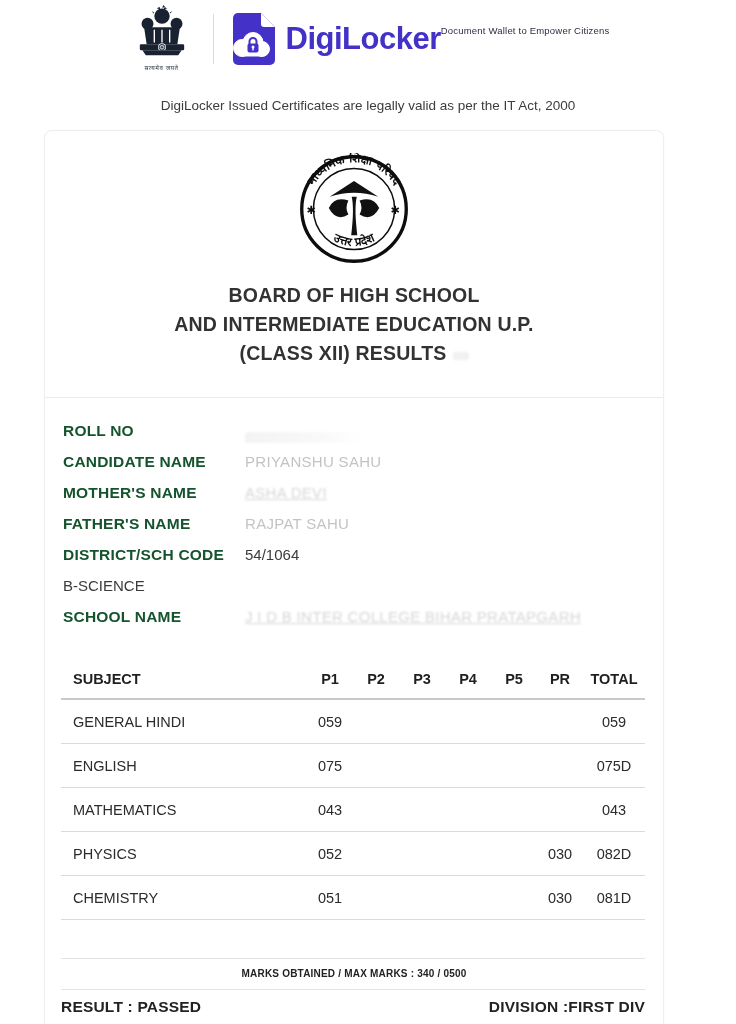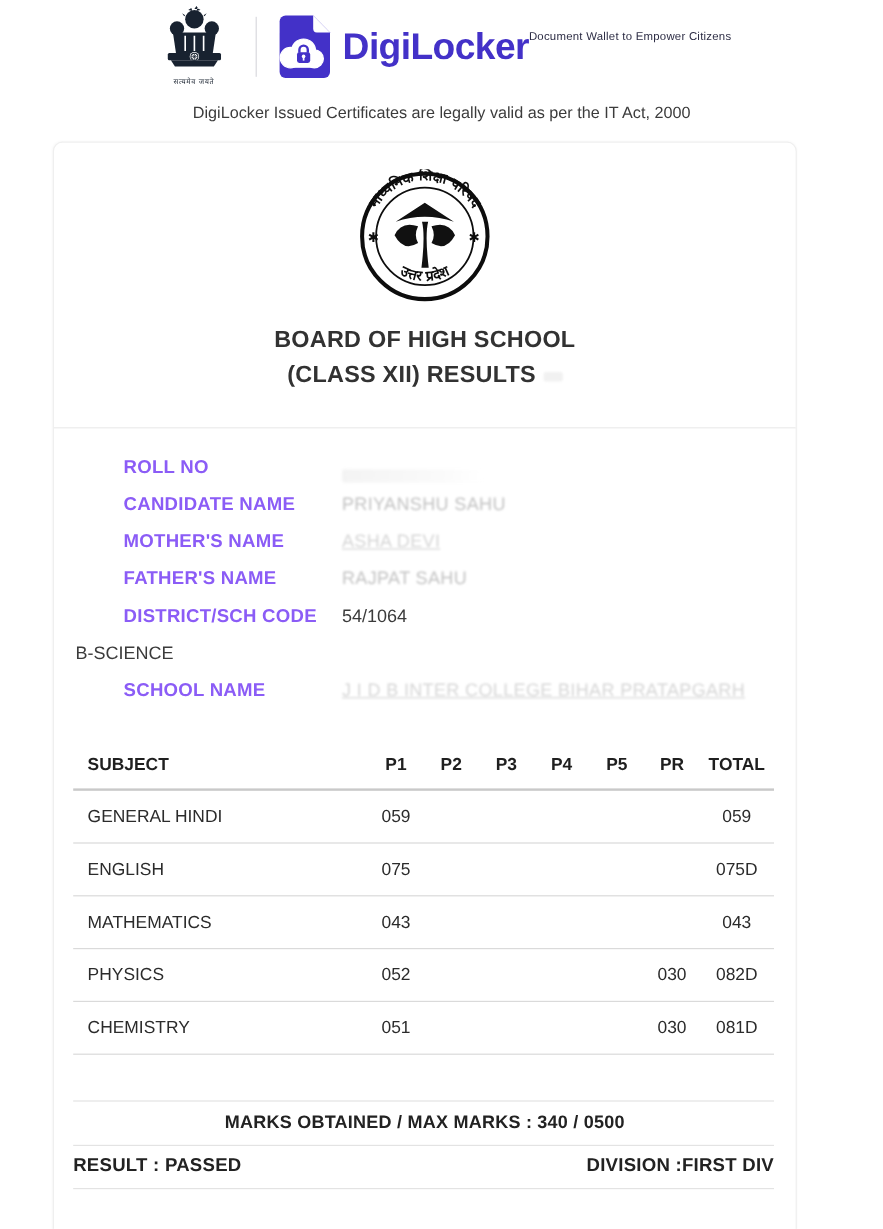--- a/index.html
+++ b/index.html
@@ -12,62 +12,62 @@
   .emblem-block { text-align:center; width:70px; }
   .emblem-block svg { display:block; margin:0 auto; }
   .emblem-caption { font-size:6px; color:#1a2330; letter-spacing:.5px; margin-top:1px;
     font-family:"DejaVu Sans", sans-serif; }
   .header-divider { width:1px; height:50px; background:#d9d9de; }
   .brand-block { display:flex; align-items:center; gap:10px; }
   .brand-text { display:flex; flex-direction:row; }
   .brand-name { font-size:31px; font-weight:bold; color:var(--brand); letter-spacing:-0.5px; line-height:32px; }
   .brand-tagline { font-size:9.5px; color:#2c2c44; margin-top:2px; letter-spacing:.2px; }
 
-  .validity-note { text-align:center; font-size:13.5px; color:#3c3c3c; margin-top:14px; }
+  .validity-note { text-align:center; font-size:13.5px; color:#3c3c3c; margin-top:26px; }
 
   
   .cert-card { margin:17px 72px 0 44px; border:1px solid #efefef; border-radius:8px;
     background:#fff; height:920px; box-shadow:0 0 2px rgba(0,0,0,.03); }
 
   .seal-wrap { display:flex; justify-content:center; padding-top:22px; }
   .seal-wrap svg { display:block; }
   .seal-arc-text { font-size:12.5px; font-weight:bold; font-family:"DejaVu Sans", sans-serif; fill:#0d0d0d; }
   .seal-star { font-size:12px; fill:#0d0d0d; }
 
   .cert-title { text-align:center; margin-top:16px; font-size:19.5px; font-weight:bold;
     color:#323232; line-height:29px; letter-spacing:.2px; }
   .year-smudge { display:inline-block; width:16px; height:8px; margin-left:6px;
     background:#f1f1f1; filter:blur(1px); border-radius:2px; }
 
   .hr { border-top:1px solid #ebebeb; margin-top:29px; }
 
   
   .details { padding:24px 16px 0 18px; }
   .detail-row { display:flex; align-items:baseline; height:31px; }
-  .detail-label { width:182px; font-weight:bold; font-size:15.5px; color:#8b5cf6; letter-spacing:.2px;margin-left:40px; }
+  .detail-label { width:182px; font-weight:bold; font-size:15.5px; color:#14532d; letter-spacing:.2px; }
   .detail-value { font-size:15px; color:#3b3b3b; }
   .detail-value.faded { color:#c3c3c3; filter:blur(0.7px); letter-spacing:.3px; }
   .detail-value.faded-light { color:#d6d6d6; filter:blur(0.9px); letter-spacing:.3px;text-decoration:underline; }
   .detail-value.smudge-bar { display:inline-block; width:118px; height:11px; align-self:center;
     background:linear-gradient(90deg,#f3f3f3,#fafafa 70%,#ffffff); filter:blur(1.2px); border-radius:2px; }
 
   
   .marks-table { margin:20px 18px 0 16px; }
   .trow { display:flex; align-items:center; }
   .thead { font-weight:bold; font-size:14.5px; color:#1f1f1f; padding:12px 0 11px;
     border-bottom:2px solid #c9c9c9; }
   .tbody-row { font-size:14.5px; color:#2b2b2b; height:44px; border-bottom:1px solid #dadada; }
   .c-sub { flex:1 1 auto; padding-left:12px; }
   .c-num { width:46px; text-align:center; flex:0 0 auto; }
   .c-total { width:62px; text-align:center; flex:0 0 auto; }
 
   
   .summary { margin-top:38px; }
   .s-hr { border-top:1px solid #e3e3e3; margin:0 18px 0 16px; }
-  .marks-line { text-align:center; font-weight:bold; font-size:15px; color:#222;
+  .marks-line { text-align:center; font-weight:bold; font-size:10px; color:#222;
     padding:9px 0 10px; letter-spacing:.2px; }
   .result-row { display:flex; justify-content:space-between; padding:8px 18px 9px 16px;
     font-weight:bold; font-size:15.5px; color:#222; letter-spacing:.2px; }
 </style>
 </head>
 <body>
 
 <div class="top-header">
   <div class="emblem-block">
     <svg width="52" height="58" viewBox="0 0 60 68">
@@ -132,20 +132,21 @@
         <path d="M60 30 L34 47 Q60 38 86 47 Z"></path>
         <path d="M57.5 47 q3 12 -0.5 41 h6.5 q-3.5 -29 -0.5 -41 z"></path>
         <path d="M54 51 q-15 -5 -21 8 q8 15 21 7 q-4 -7 0 -15 z"></path>
         <path d="M66 51 q15 -5 21 8 q-8 15 -21 7 q4 -7 0 -15 z"></path>
       </g>
     </svg>
   </div>
 
   <div class="cert-title">
     <div>BOARD OF HIGH SCHOOL</div>
+    <div>AND INTERMEDIATE EDUCATION U.P.</div>
     <div><span>(CLASS XII) RESULTS</span><span class="year-smudge"></span></div>
   </div>
 
   <div class="hr"></div>
 
   <div class="details">
     <div class="detail-row">
       <div class="detail-label">ROLL NO</div>
       <div class="detail-value smudge-bar"></div>
     </div>

